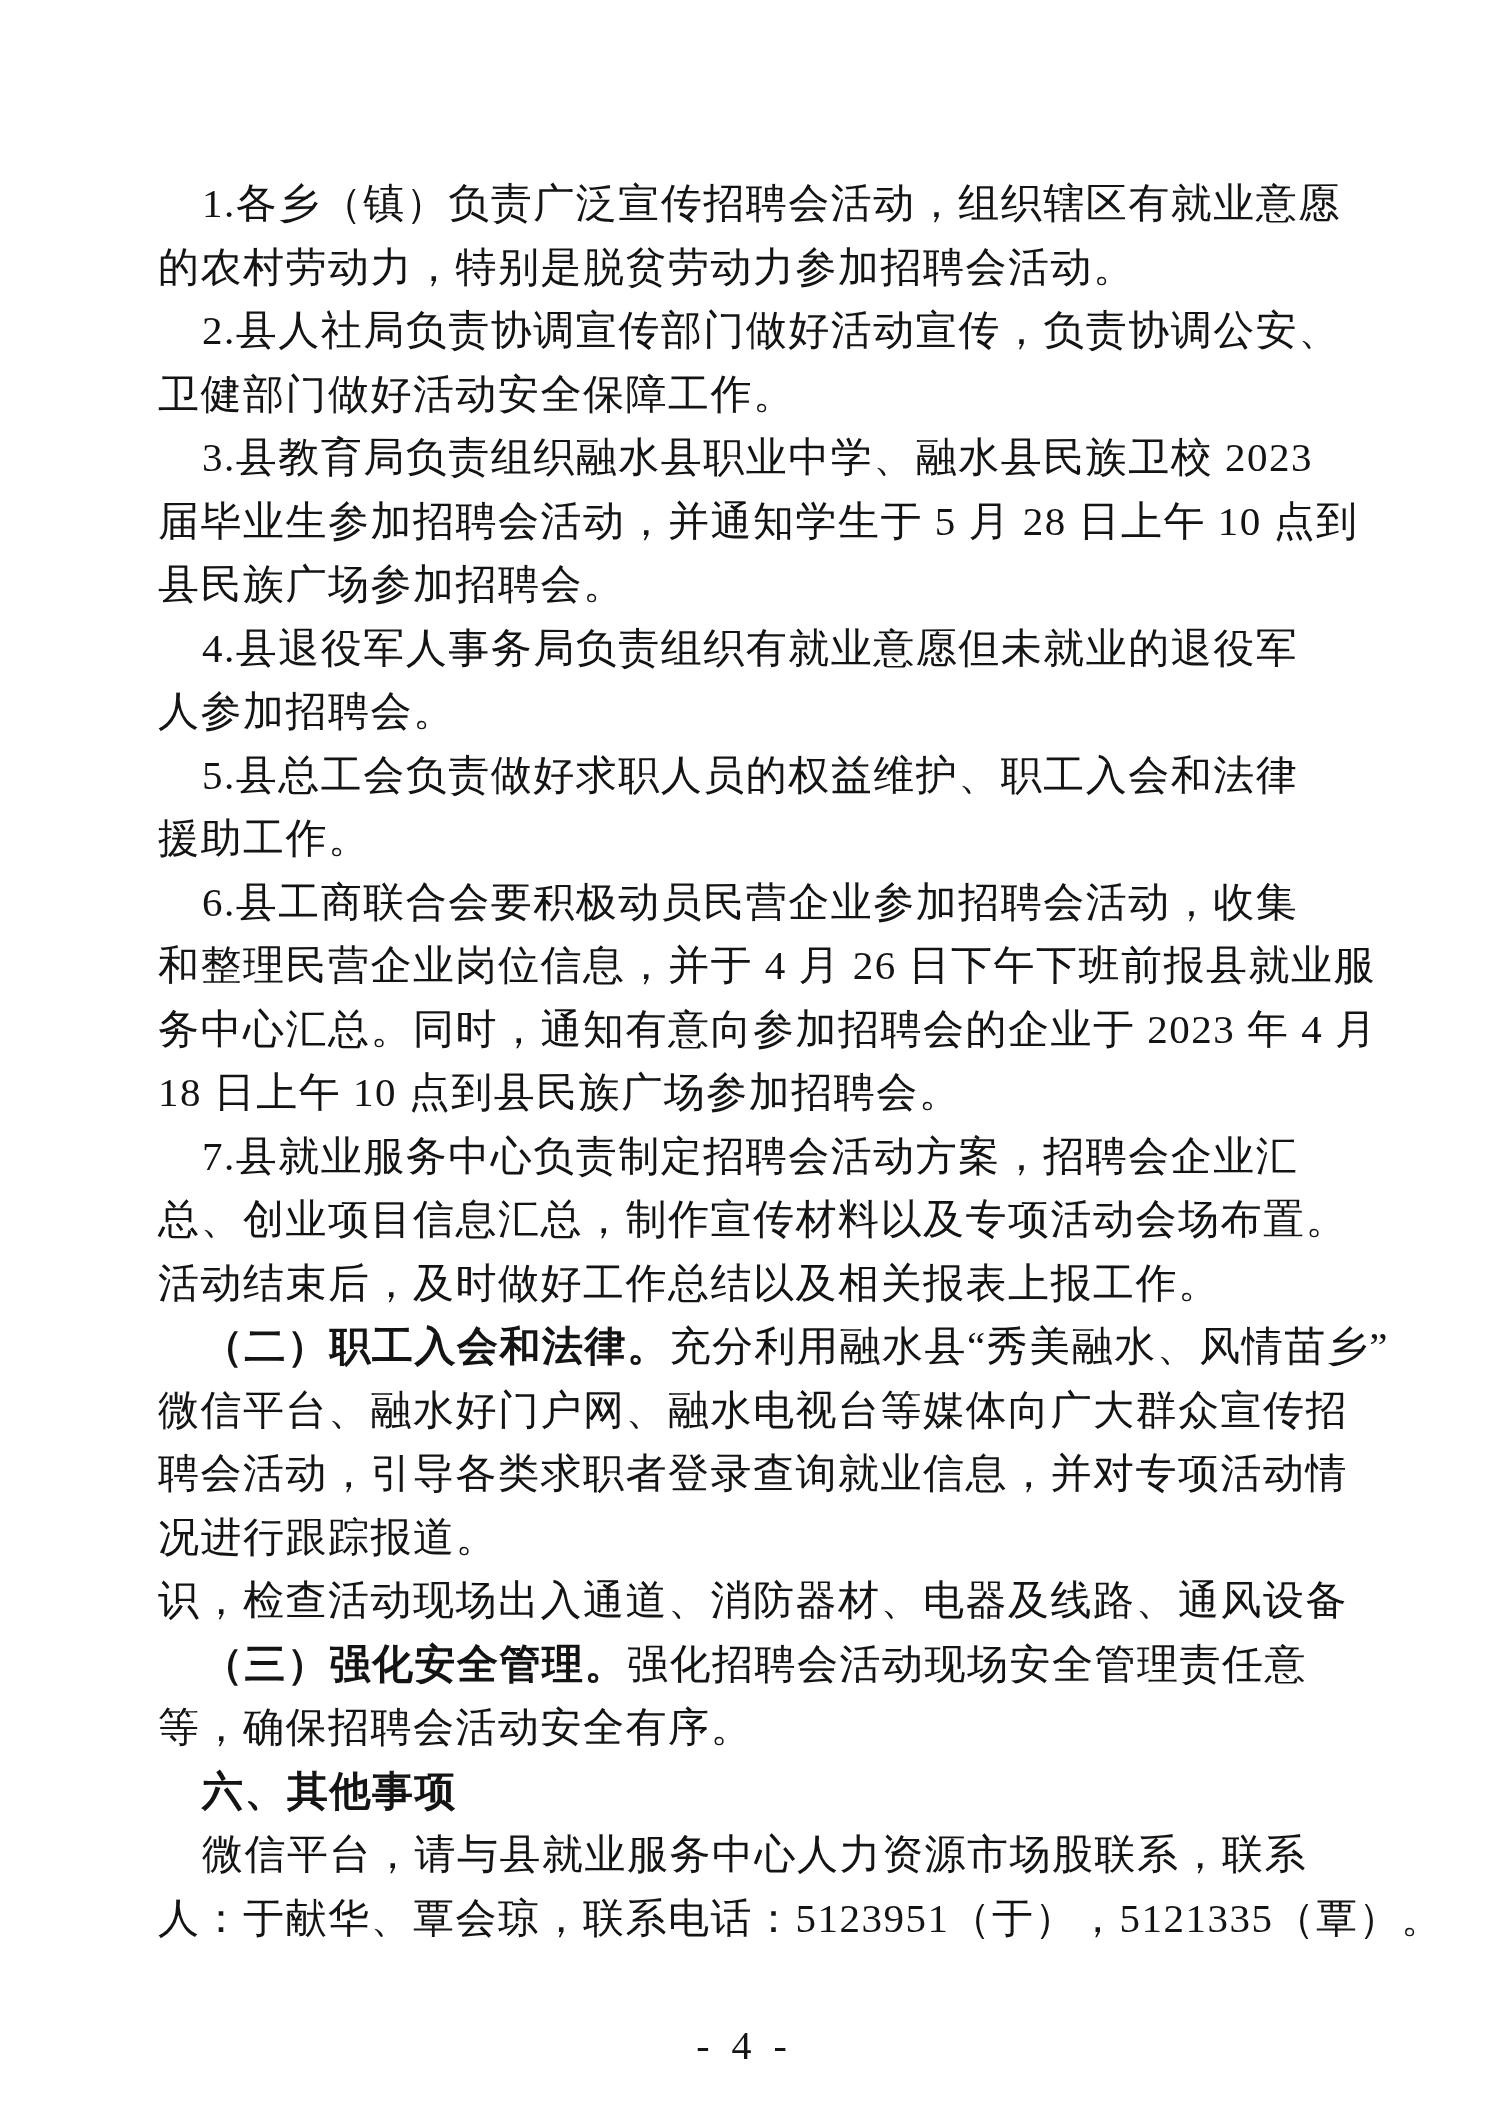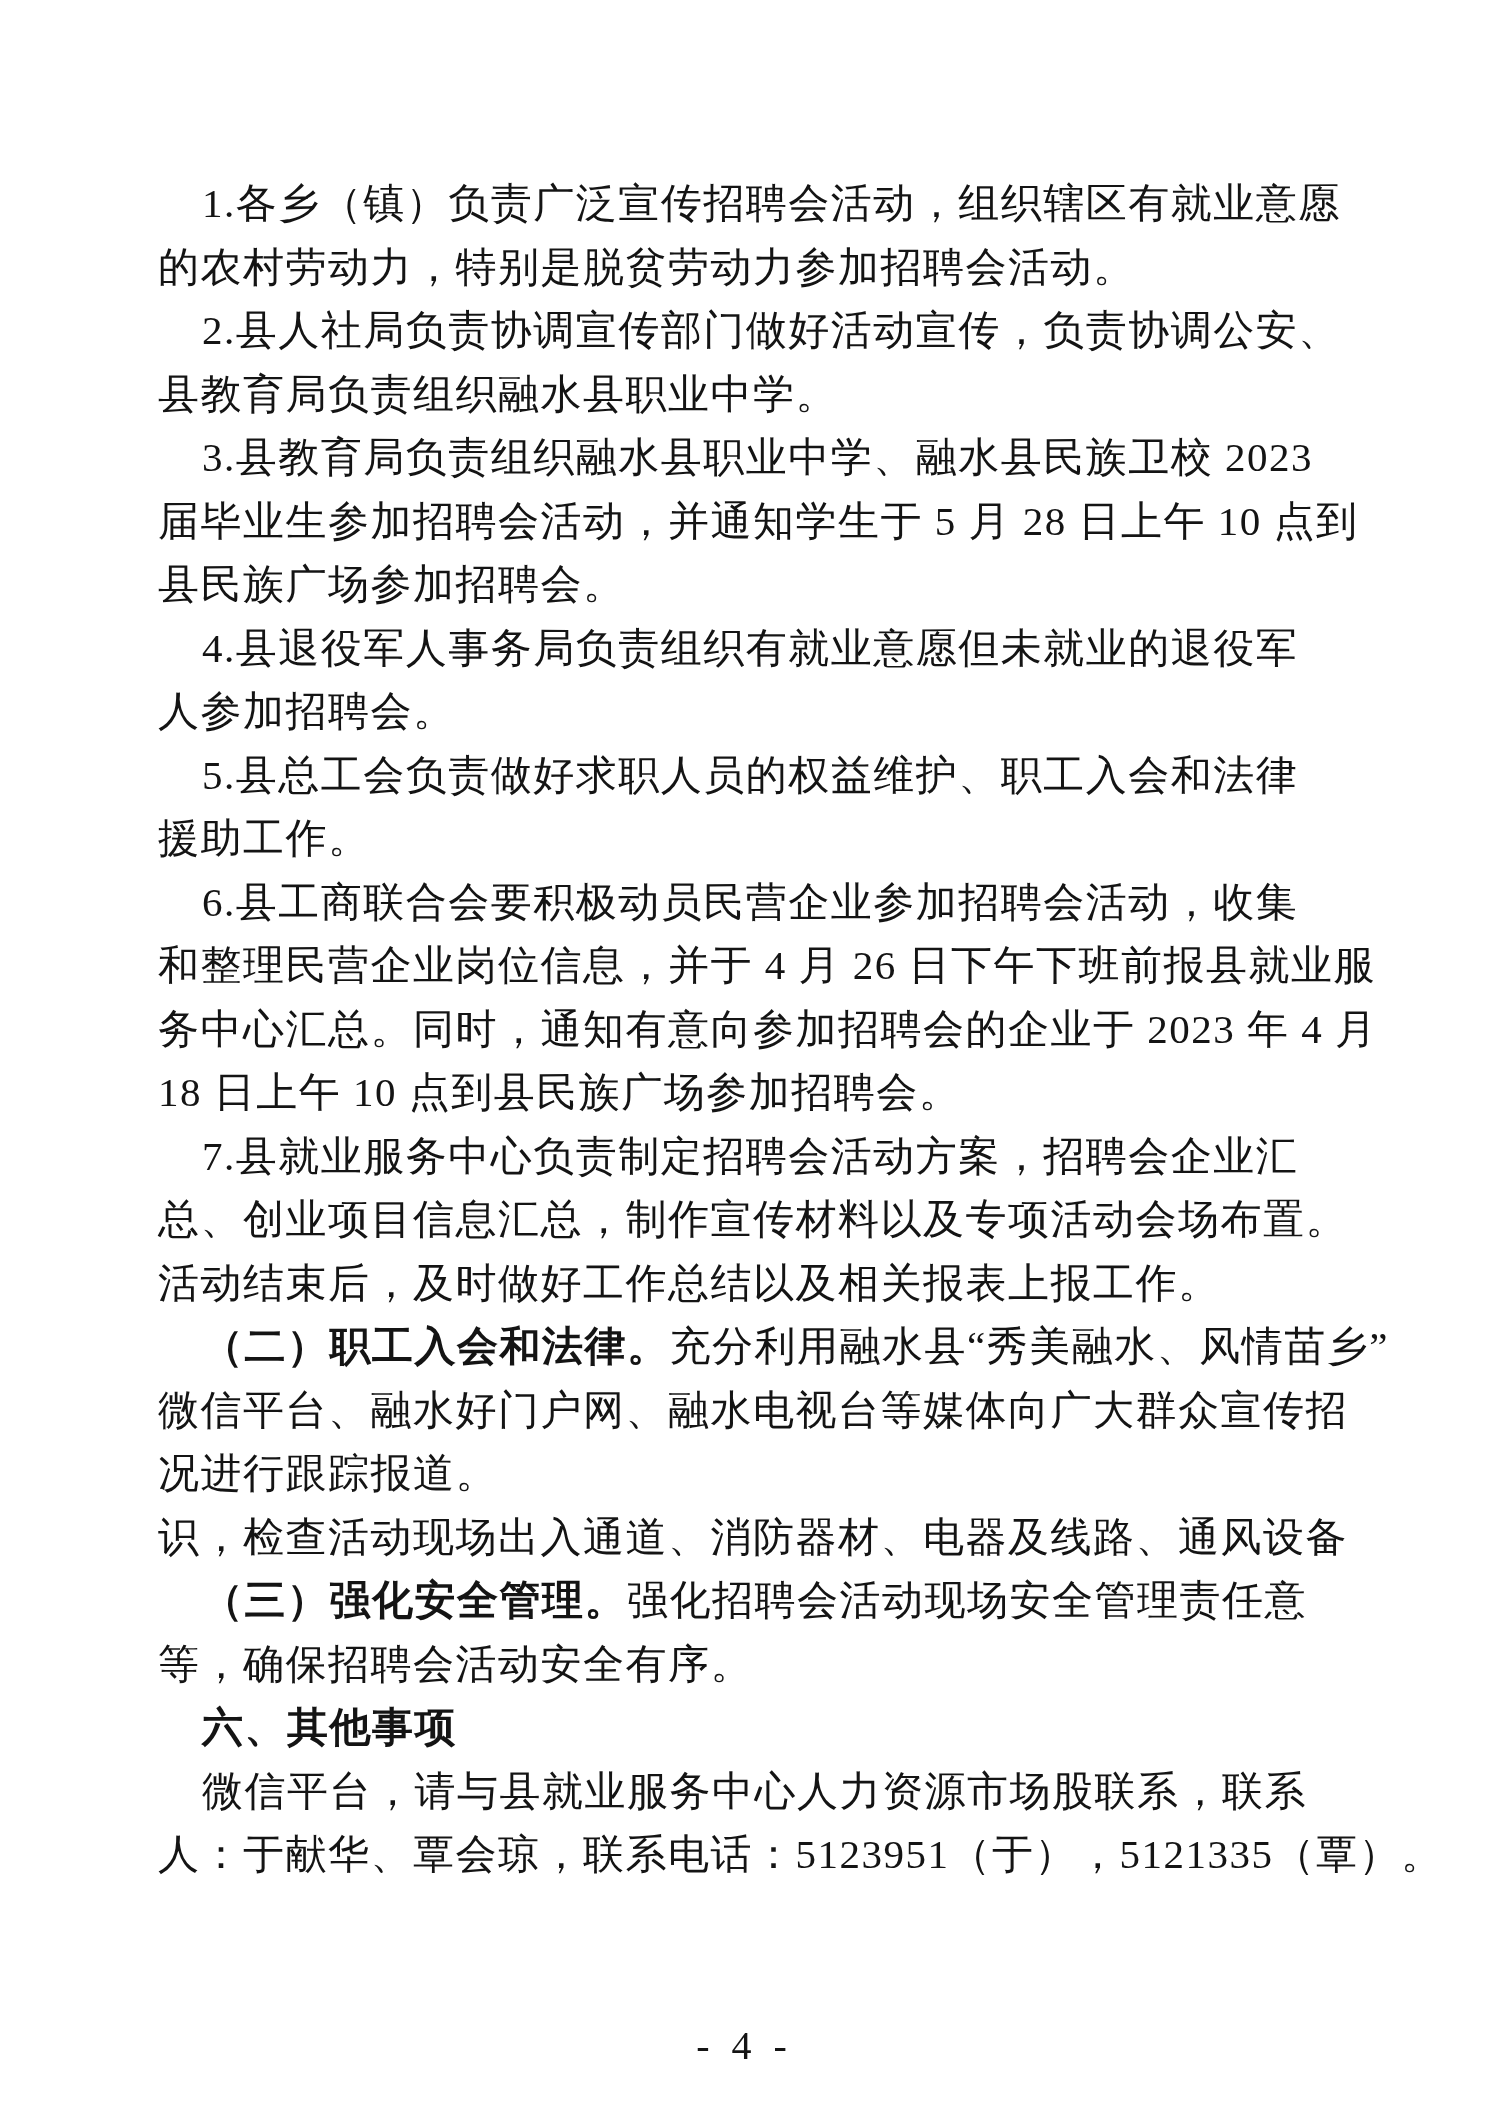--- a/index.html
+++ b/index.html
@@ -48,37 +48,38 @@
   }
 </style>
 </head>
 <body>
 
 <div class="page">
   <div class="content">
     <div class="line ind"><span class="b"></span><span>1.各乡（镇）负责广泛宣传招聘会活动，组织辖区有就业意愿</span></div>
     <div class="line"><span class="b"></span><span>的农村劳动力，特别是脱贫劳动力参加招聘会活动。</span></div>
     <div class="line ind"><span class="b"></span><span>2.县人社局负责协调宣传部门做好活动宣传，负责协调公安、</span></div>
-    <div class="line"><span class="b"></span><span>县教育局负责组织融水县职业中学。</span></div>
+    <div class="line"><span class="b"></span><span>卫健部门做好活动安全保障工作。</span></div>
     <div class="line ind"><span class="b"></span><span>3.县教育局负责组织融水县职业中学、融水县民族卫校 2023</span></div>
     <div class="line"><span class="b"></span><span>届毕业生参加招聘会活动，并通知学生于 5 月 28 日上午 10 点到</span></div>
     <div class="line"><span class="b"></span><span>县民族广场参加招聘会。</span></div>
     <div class="line ind"><span class="b"></span><span>4.县退役军人事务局负责组织有就业意愿但未就业的退役军</span></div>
     <div class="line"><span class="b"></span><span>人参加招聘会。</span></div>
     <div class="line ind"><span class="b"></span><span>5.县总工会负责做好求职人员的权益维护、职工入会和法律</span></div>
     <div class="line"><span class="b"></span><span>援助工作。</span></div>
     <div class="line ind"><span class="b"></span><span>6.县工商联合会要积极动员民营企业参加招聘会活动，收集</span></div>
     <div class="line"><span class="b"></span><span>和整理民营企业岗位信息，并于 4 月 26 日下午下班前报县就业服</span></div>
     <div class="line"><span class="b"></span><span>务中心汇总。同时，通知有意向参加招聘会的企业于 2023 年 4 月</span></div>
     <div class="line"><span class="b"></span><span>18 日上午 10 点到县民族广场参加招聘会。</span></div>
     <div class="line ind"><span class="b"></span><span>7.县就业服务中心负责制定招聘会活动方案，招聘会企业汇</span></div>
     <div class="line"><span class="b"></span><span>总、创业项目信息汇总，制作宣传材料以及专项活动会场布置。</span></div>
     <div class="line"><span class="b"></span><span>活动结束后，及时做好工作总结以及相关报表上报工作。</span></div>
     <div class="line ind"><span class="b">（二）职工入会和法律。</span><span>充分利用融水县“秀美融水、风情苗乡”</span></div>
     <div class="line"><span class="b"></span><span>微信平台、融水好门户网、融水电视台等媒体向广大群众宣传招</span></div>
+    <div class="line"><span class="b"></span><span>聘会活动，引导各类求职者登录查询就业信息，并对专项活动情</span></div>
     <div class="line"><span class="b"></span><span>况进行跟踪报道。</span></div>
     <div class="line"><span class="b"></span><span>识，检查活动现场出入通道、消防器材、电器及线路、通风设备</span></div>
     <div class="line ind"><span class="b">（三）强化安全管理。</span><span>强化招聘会活动现场安全管理责任意</span></div>
     <div class="line"><span class="b"></span><span>等，确保招聘会活动安全有序。</span></div>
     <div class="line ind"><span class="b">六、其他事项</span><span></span></div>
     <div class="line ind"><span class="b"></span><span>微信平台，请与县就业服务中心人力资源市场股联系，联系</span></div>
     <div class="line"><span class="b"></span><span>人：于献华、覃会琼，联系电话：5123951（于），5121335（覃）。</span></div>
   </div>
 
   <div class="footer">- 4 -</div>

